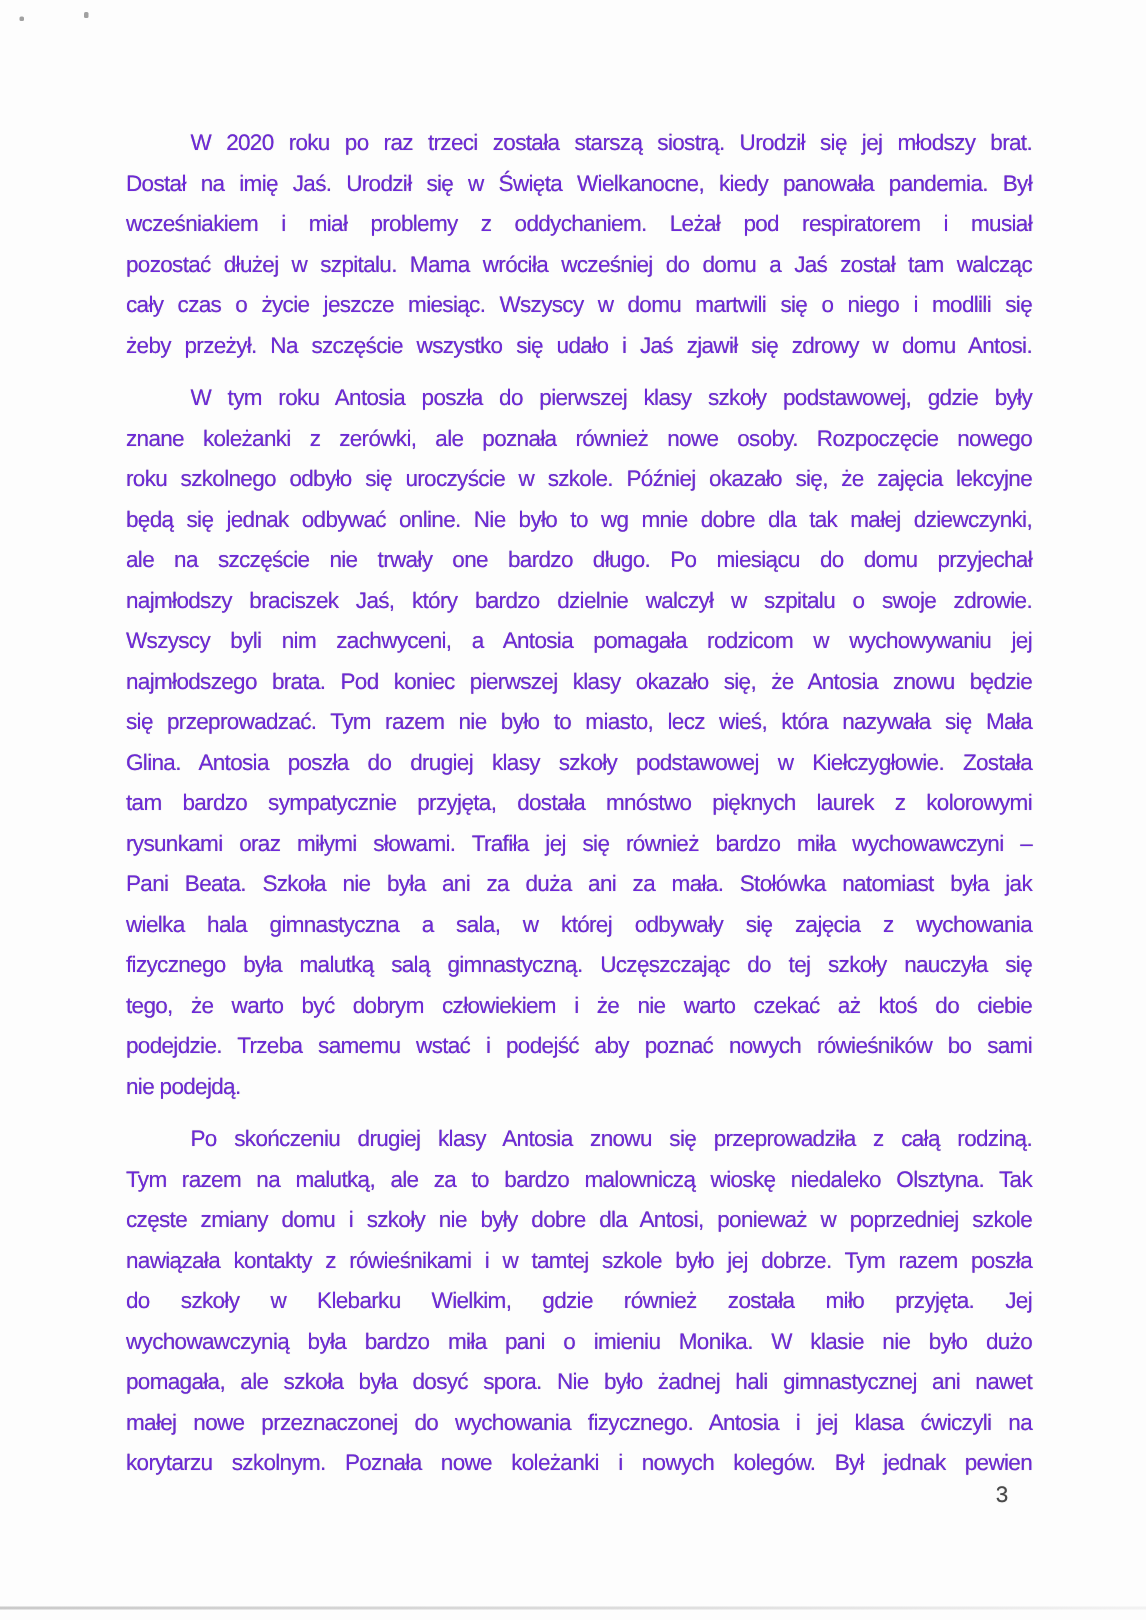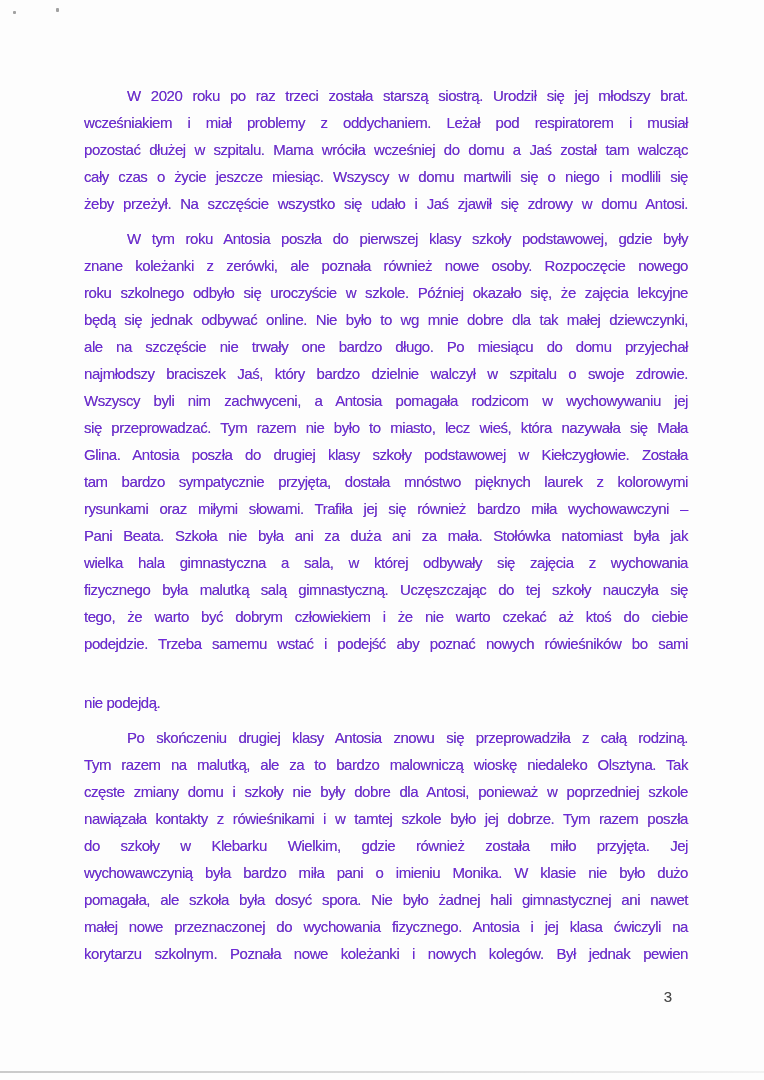--- a/index.html
+++ b/index.html
@@ -34,21 +34,20 @@
     text-align-last: justify;
     white-space: normal;
     text-shadow: 0 0 0.5px rgba(62,62,62,0.55);
   }
   .line.first {
     text-indent: 43px;
   }
   .line.short {
     text-align: left;
     text-align-last: left;
-    margin-top: 32px;
   }
   .page-number {
     position: absolute;
     left: 656px;
     top: 988px;
     width: 24px;
     font-size: 15px;
     color: #4a4a4a;
     text-align: center;
     text-shadow: 0 0 0.5px rgba(74,74,74,0.5);
@@ -76,33 +75,35 @@
 </head>
 <body>
 
 <div class="page">
   <span class="speck speck-1"></span>
   <span class="speck speck-2"></span>
 
   <div class="textblock">
       <div class="para">
         <div class="line first">W 2020 roku po raz trzeci została starszą siostrą. Urodził się jej młodszy brat.</div>
+        <div class="line">Dostał na imię Jaś. Urodził się w Święta Wielkanocne, kiedy panowała pandemia. Był</div>
         <div class="line">wcześniakiem i miał problemy z oddychaniem. Leżał pod respiratorem i musiał</div>
         <div class="line">pozostać dłużej w szpitalu. Mama wróciła wcześniej do domu a Jaś został tam walcząc</div>
         <div class="line">cały czas o życie jeszcze miesiąc. Wszyscy w domu martwili się o niego i modlili się</div>
         <div class="line">żeby przeżył. Na szczęście wszystko się udało i Jaś zjawił się zdrowy w domu Antosi.</div>
       </div>
       <div class="para">
         <div class="line first">W tym roku Antosia poszła do pierwszej klasy szkoły podstawowej, gdzie były</div>
         <div class="line">znane koleżanki z zerówki, ale poznała również nowe osoby. Rozpoczęcie nowego</div>
         <div class="line">roku szkolnego odbyło się uroczyście w szkole. Później okazało się, że zajęcia lekcyjne</div>
         <div class="line">będą się jednak odbywać online. Nie było to wg mnie dobre dla tak małej dziewczynki,</div>
         <div class="line">ale na szczęście nie trwały one bardzo długo. Po miesiącu do domu przyjechał</div>
         <div class="line">najmłodszy braciszek Jaś, który bardzo dzielnie walczył w szpitalu o swoje zdrowie.</div>
         <div class="line">Wszyscy byli nim zachwyceni, a Antosia pomagała rodzicom w wychowywaniu jej</div>
+        <div class="line">najmłodszego brata. Pod koniec pierwszej klasy okazało się, że Antosia znowu będzie</div>
         <div class="line">się przeprowadzać. Tym razem nie było to miasto, lecz wieś, która nazywała się Mała</div>
         <div class="line">Glina. Antosia poszła do drugiej klasy szkoły podstawowej w Kiełczygłowie. Została</div>
         <div class="line">tam bardzo sympatycznie przyjęta, dostała mnóstwo pięknych laurek z kolorowymi</div>
         <div class="line">rysunkami oraz miłymi słowami. Trafiła jej się również bardzo miła wychowawczyni –</div>
         <div class="line">Pani Beata. Szkoła nie była ani za duża ani za mała. Stołówka natomiast była jak</div>
         <div class="line">wielka hala gimnastyczna a sala, w której odbywały się zajęcia z wychowania</div>
         <div class="line">fizycznego była malutką salą gimnastyczną. Uczęszczając do tej szkoły nauczyła się</div>
         <div class="line">tego, że warto być dobrym człowiekiem i że nie warto czekać aż ktoś do ciebie</div>
         <div class="line">podejdzie. Trzeba samemu wstać i podejść aby poznać nowych rówieśników bo sami</div>
         <div class="line short">nie podejdą.</div>

